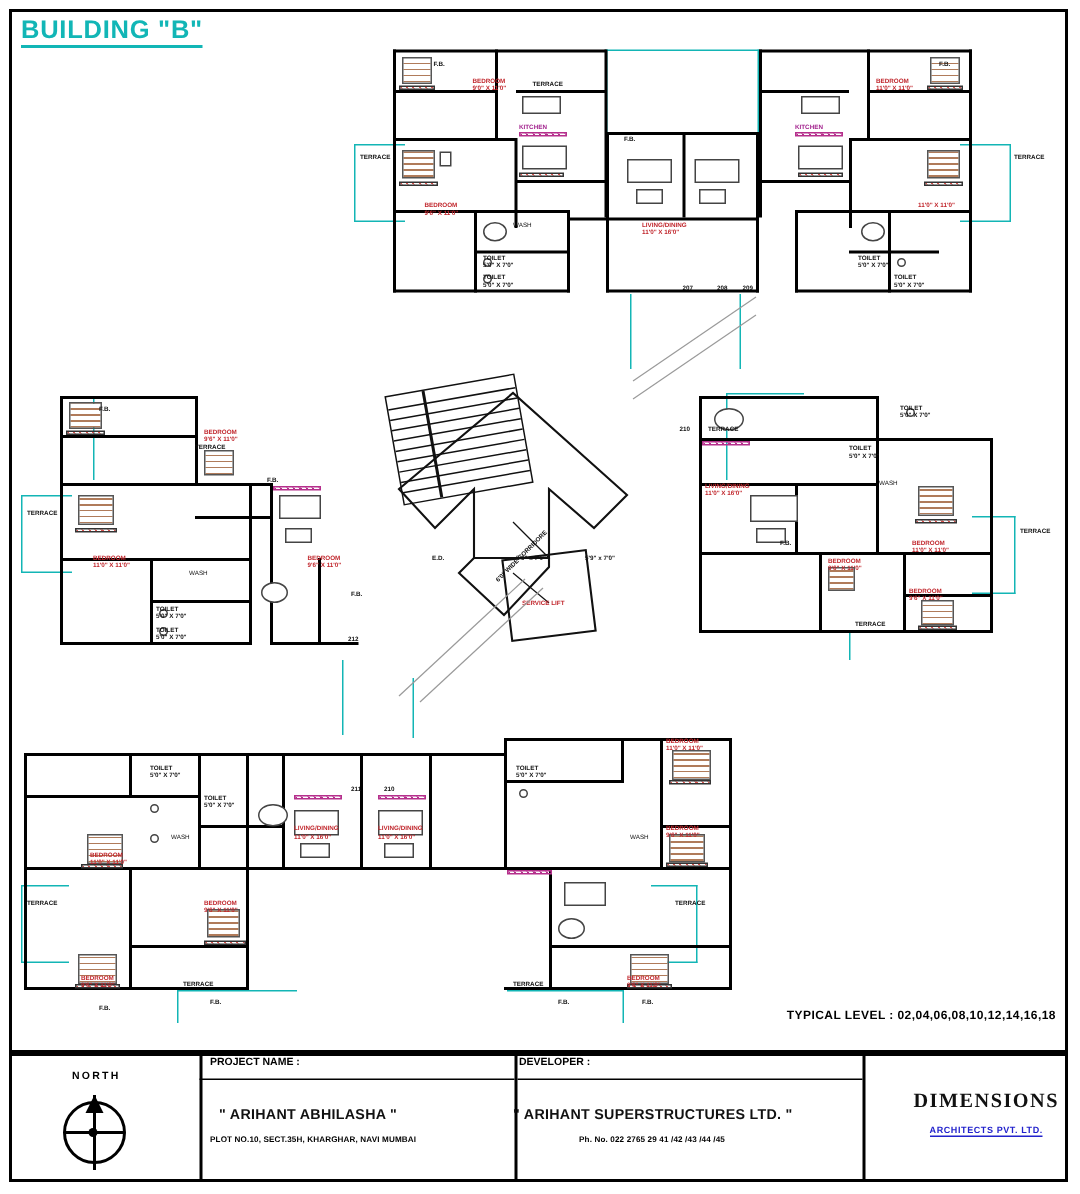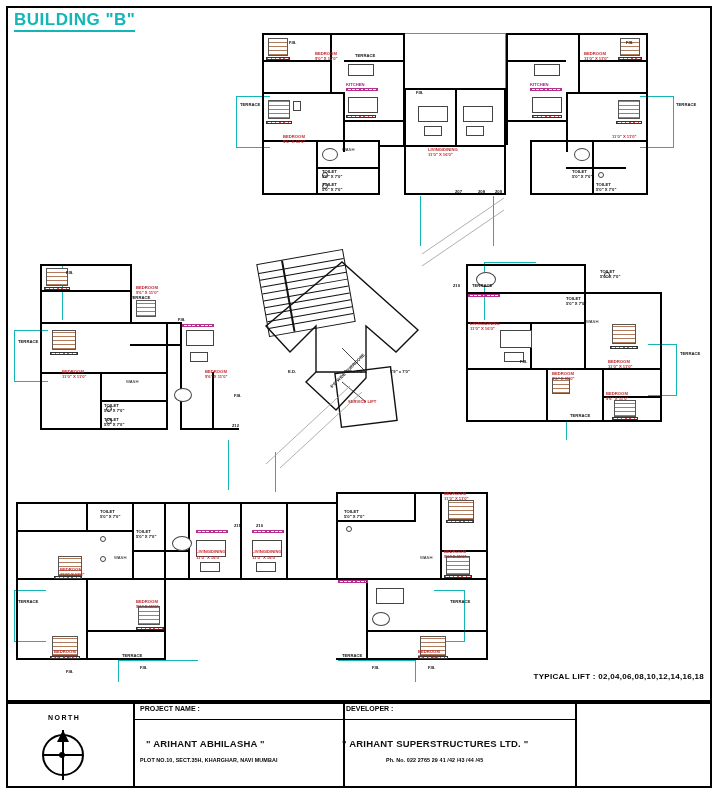--- a/index.html
+++ b/index.html
@@ -428,21 +428,21 @@
     <span class="lab red" style="left:444px;top:555px;">9'6" X 11'0"</span>
     <span class="lab red" style="left:418px;top:650px;">BEDROOM</span>
     <span class="lab red" style="left:418px;top:655px;">9'6" X 11'0"</span>
     <span class="lab" style="left:420px;top:556px;">WASH</span>
     <span class="lab b" style="left:450px;top:600px;">TERRACE</span>
     <span class="lab b" style="left:342px;top:654px;">TERRACE</span>
     <span class="lab b" style="left:372px;top:666px;">F.B.</span>
     <span class="lab b" style="left:428px;top:666px;">F.B.</span>
   </div>
 
-  <div class="typ">TYPICAL LIFT :  02,04,06,08,10,12,14,16,18</div>
+  <div class="typ">TYPICAL LEVEL :  02,04,06,08,10,12,14,16,18</div>
 
   <div class="tb">
     <div class="tb-line" style="left:0;top:0;width:702px;height:2px;"></div>
     <div class="tb-line" style="left:125px;top:0;width:2px;height:84px;"></div>
     <div class="tb-line" style="left:335px;top:0;width:2px;height:84px;"></div>
     <div class="tb-line" style="left:567px;top:0;width:2px;height:84px;"></div>
     <div class="tb-line" style="left:125px;top:17px;width:210px;height:1px;"></div>
     <div class="tb-line" style="left:337px;top:17px;width:230px;height:1px;"></div>
   </div>
 
@@ -454,13 +454,17 @@
   <div class="tb-txt" style="left:48px;top:714px;font-size:7px;font-weight:bold;letter-spacing:1.5px;">NORTH</div>
 
   <div class="tb-txt pn" style="left:140px;top:705px;">PROJECT NAME :</div>
   <div class="tb-txt pv" style="left:146px;top:738px;color:#111;">" ARIHANT ABHILASHA "</div>
   <div class="tb-txt pvs" style="left:140px;top:757px;">PLOT NO.10, SECT.35H, KHARGHAR, NAVI MUMBAI</div>
 
   <div class="tb-txt pn" style="left:346px;top:705px;">DEVELOPER :</div>
   <div class="tb-txt pv" style="left:342px;top:738px;color:#111;">" ARIHANT SUPERSTRUCTURES LTD. "</div>
   <div class="tb-txt pvs" style="left:386px;top:757px;">Ph. No. 022 2765&nbsp;29 41 /42 /43 /44 /45</div>
 
+  <div class="dimlogo">
+    <div class="big">DIMENSIONS</div>
+    <div><span class="small">ARCHITECTS PVT. LTD.</span></div>
+  </div>
 </div>
 
 </body></html>

